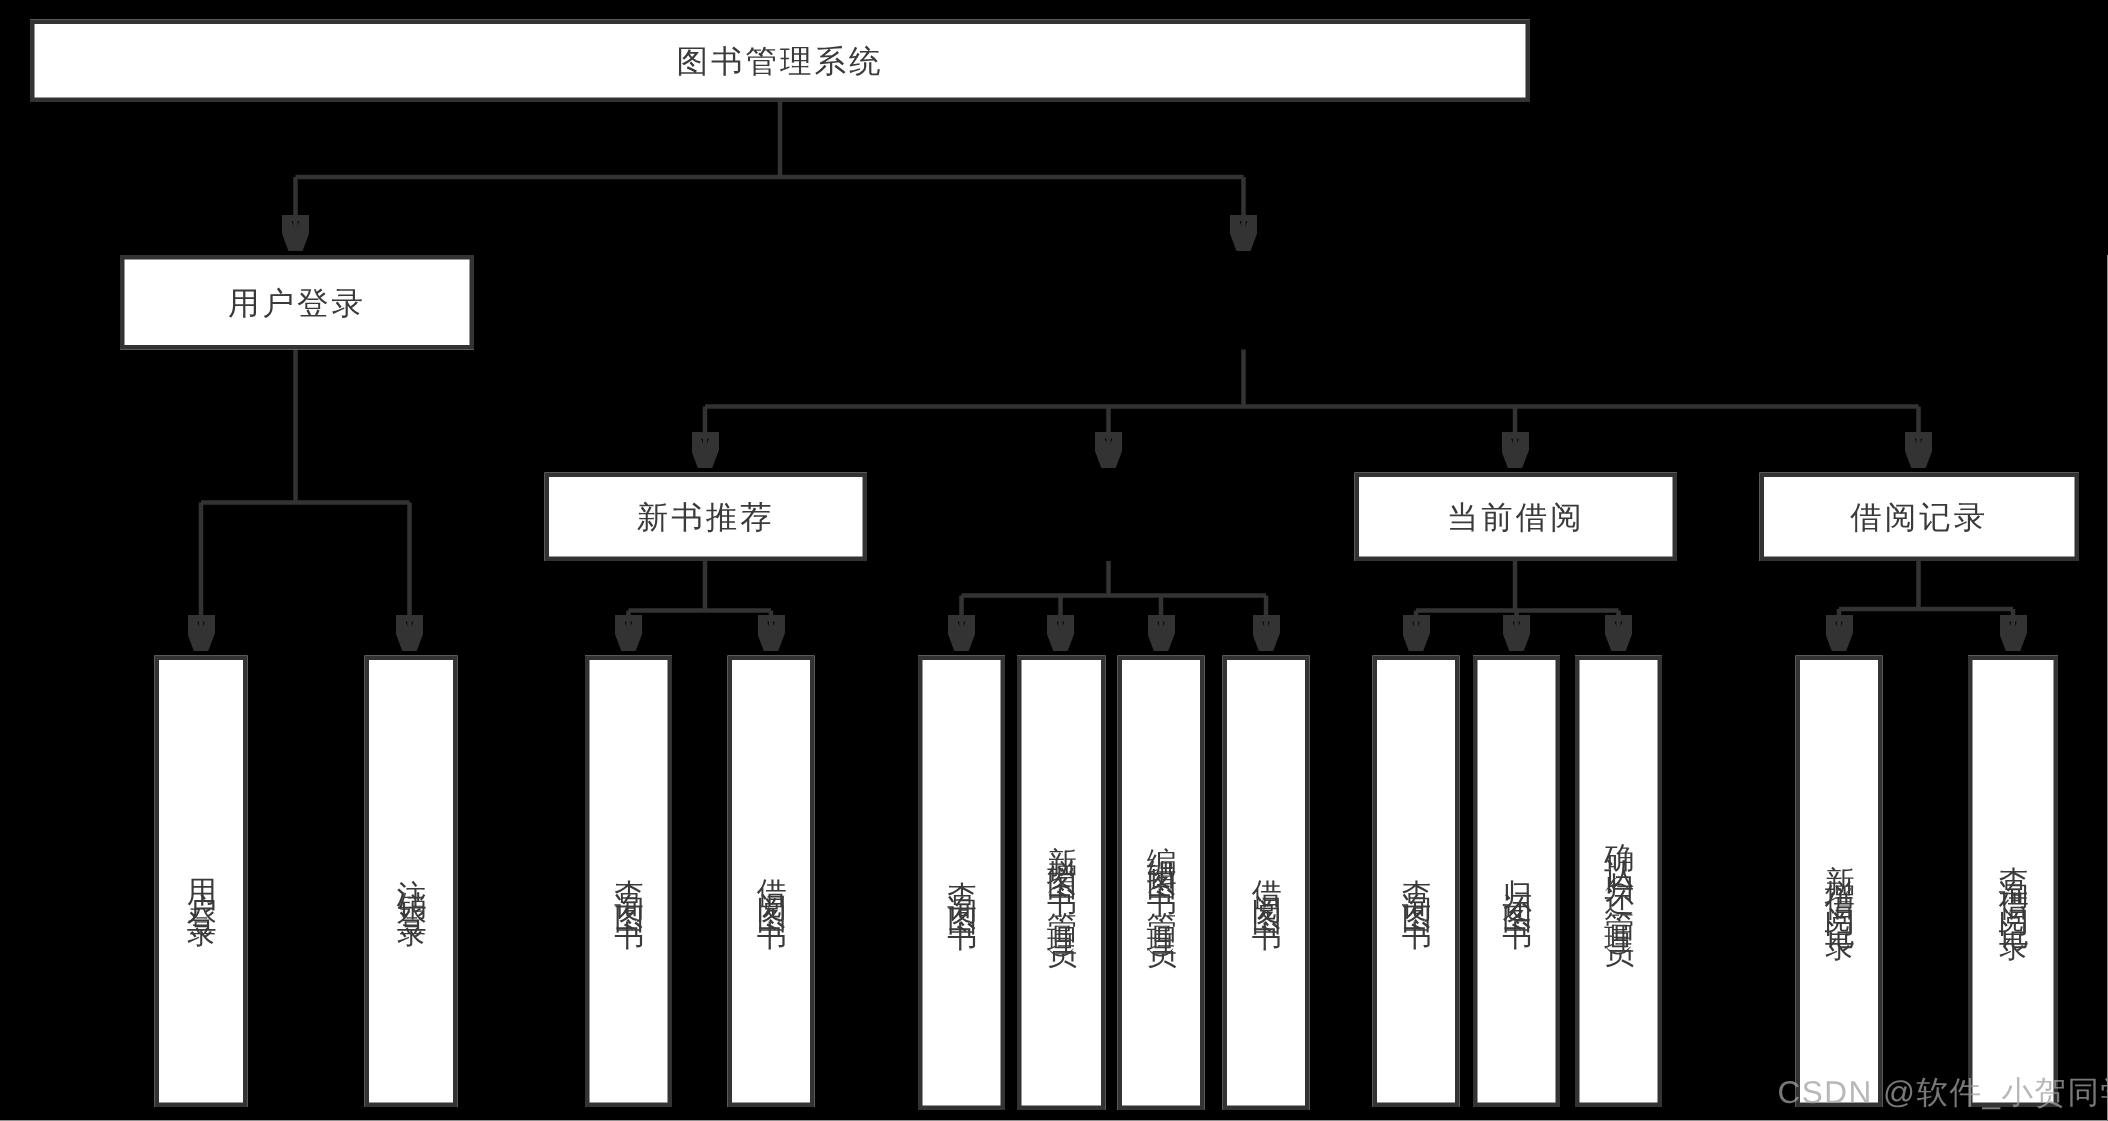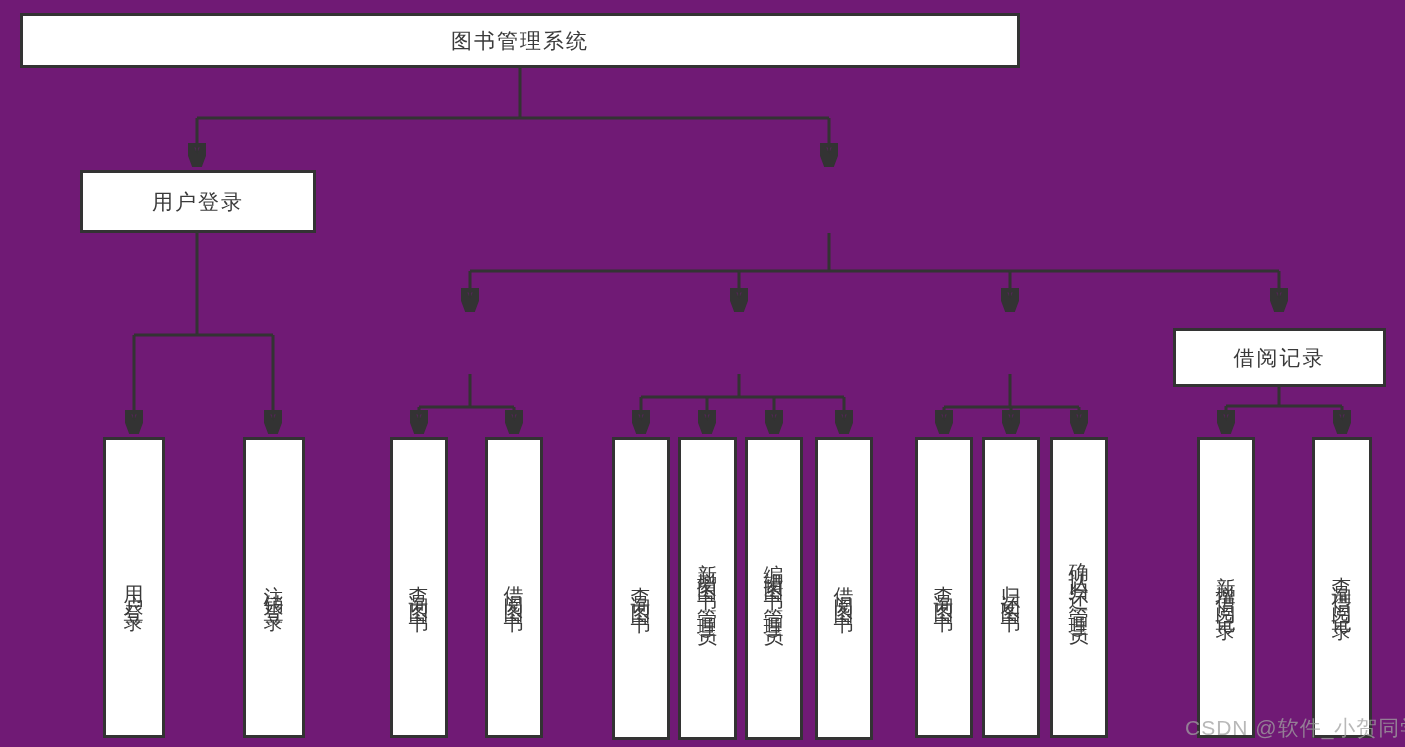--- a/index.html
+++ b/index.html
@@ -5,21 +5,21 @@
   html, body {
     margin: 0;
     padding: 0;
     background: #ffffff;
     font-family: "Liberation Sans", "DejaVu Sans", sans-serif;
   }
   .canvas {
     position: relative;
     width: 1405px;
     height: 747px;
-    background: #701a75;
+    background: #000000;
     overflow: hidden;
   }
   .edges {
     position: absolute;
     left: 0;
     top: 0;
     width: 1405px;
     height: 747px;
     z-index: 1;
   }
@@ -130,21 +130,27 @@
   </svg>
 
   <div class="box h" style="left:20px;top:13px;width:1000px;height:55px">
     <span class="label">图书管理系统</span>
   </div>
 
   <div class="box h" style="left:80px;top:170px;width:236px;height:63px">
     <span class="label">用户登录</span>
   </div>
 
-  <div class="box h" style="left:1173px;top:328px;width:213px;height:59px">
+  <div class="box h" style="left:363px;top:315px;width:215px;height:59px">
+    <span class="label">新书推荐</span>
+  </div>
+  <div class="box h" style="left:903px;top:315px;width:215px;height:59px">
+    <span class="label">当前借阅</span>
+  </div>
+  <div class="box h" style="left:1173px;top:315px;width:213px;height:59px">
     <span class="label">借阅记录</span>
   </div>
 
   <div class="box v" style="left:103px;top:437px;width:62px;height:301px">
     <span class="label">用户登录</span>
   </div>
   <div class="box v" style="left:243px;top:437px;width:62px;height:301px">
     <span class="label">注销登录</span>
   </div>
 

